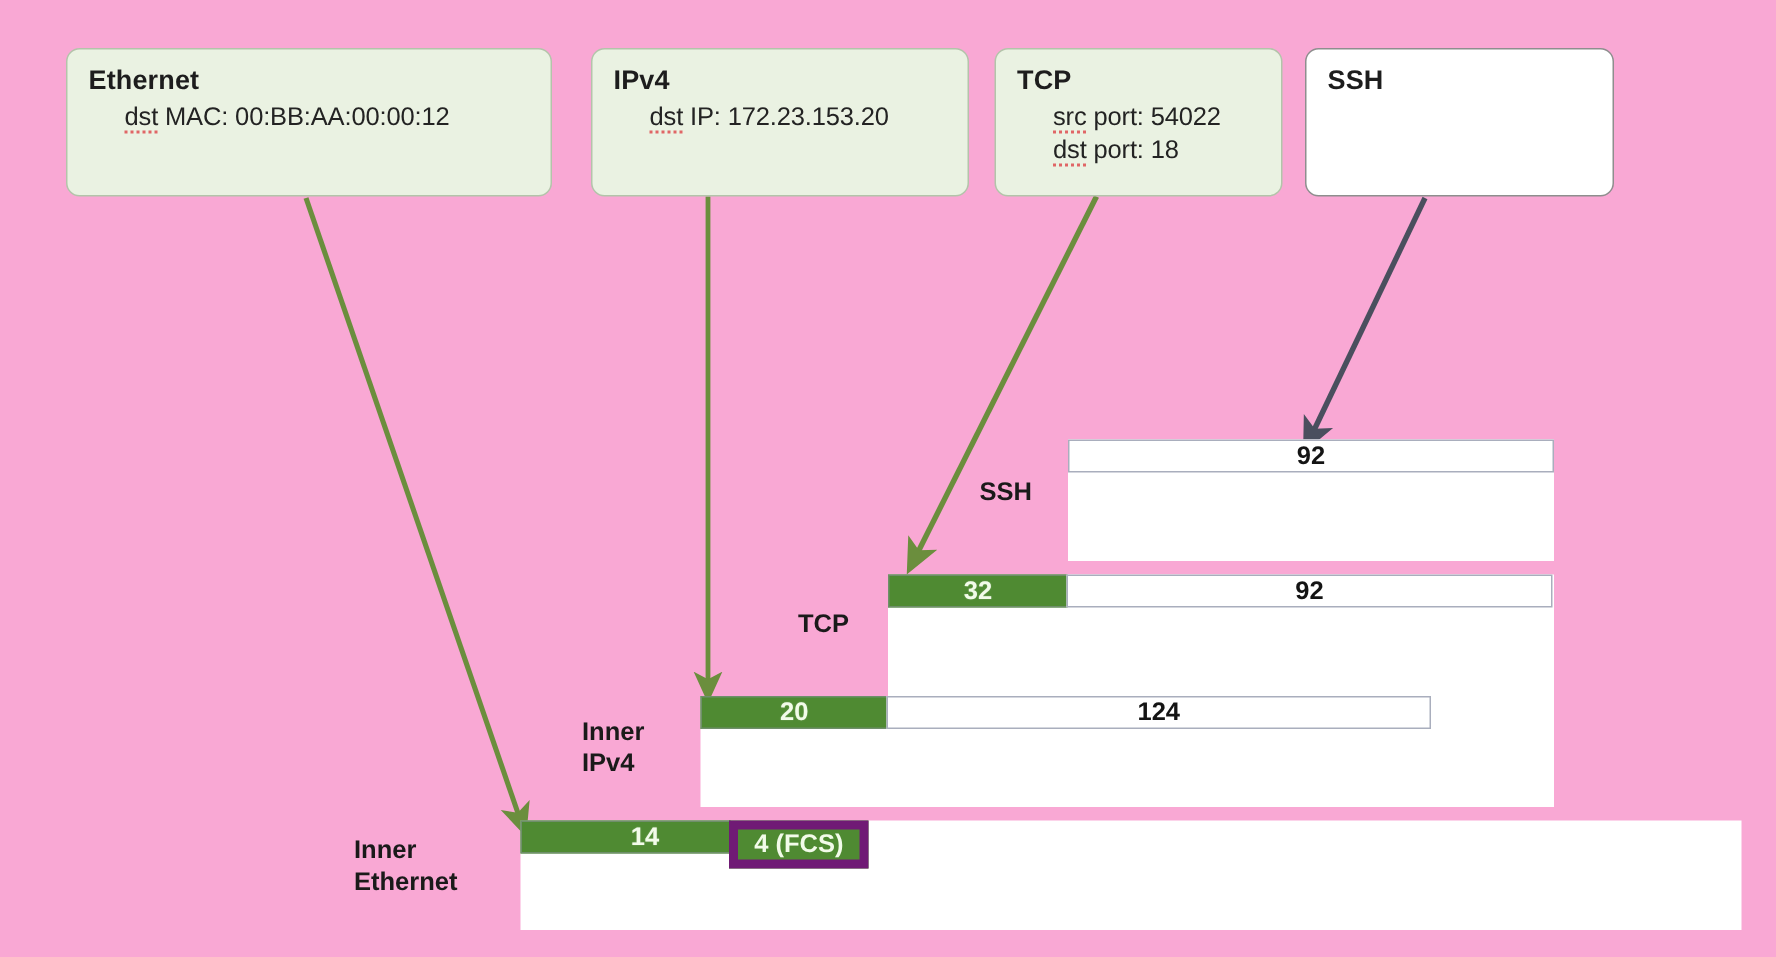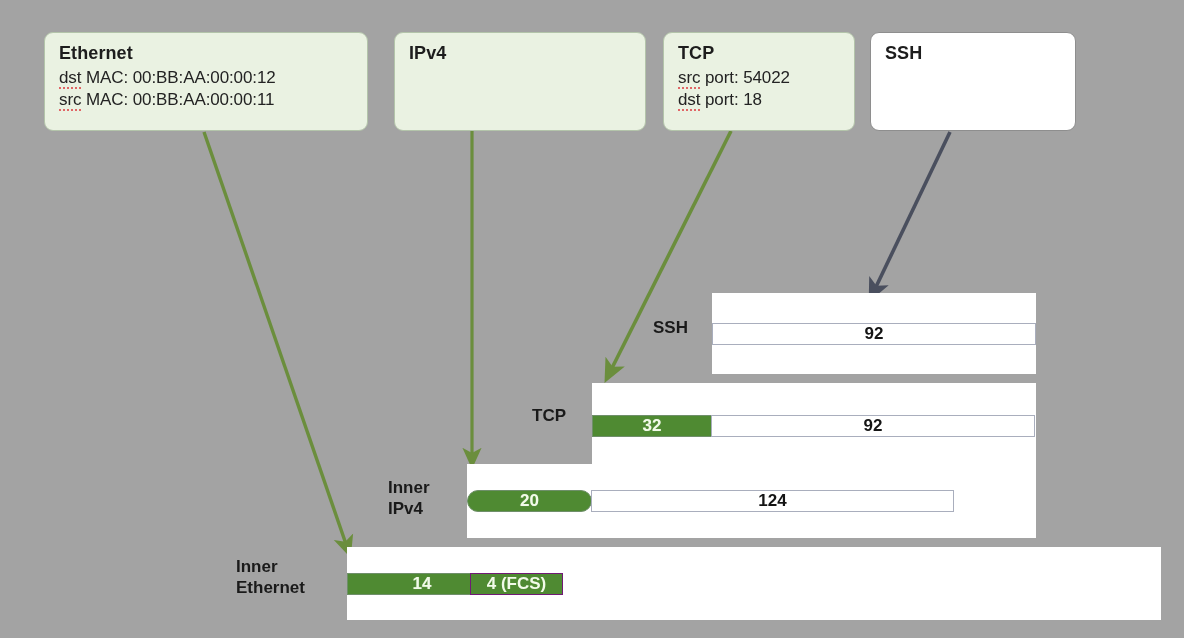--- a/index.html
+++ b/index.html
@@ -8,21 +8,21 @@
     background: #ffffff;
   }
   body {
     font-family: "Liberation Sans", sans-serif;
     -webkit-font-smoothing: antialiased;
   }
   #stage {
     position: relative;
     width: 1184px;
     height: 638px;
-    background: #a3a3a3;
+    background: #f9a8d4;
     overflow: hidden;
   }
 
   
   .proto-card {
     position: absolute;
     box-sizing: border-box;
     border-radius: 9px;
     border: 1px solid #a9b8a2;
     padding: 9px 14px 10px 14px;
@@ -45,37 +45,38 @@
   }
   .proto-line {
     font-size: 17px;
     color: #232323;
     white-space: nowrap;
     letter-spacing: -0.1px;
   }
   .kw {
     border-bottom: 2px dotted #e06666;
     padding-bottom: 0px;
+    margin-left: 24px;
   }
 
   
   .row-label {
     position: absolute;
     font-size: 17px;
     font-weight: bold;
     color: #1a1a1a;
     line-height: 1.22;
     text-align: left;
   }
   .pdu {
     position: absolute;
     box-sizing: border-box;
     display: flex;
     flex-direction: row;
-    align-items: center;
+    align-items: flex-start;
     background: #ffffff;
   }
   .seg {
     box-sizing: border-box;
     display: flex;
     align-items: center;
     justify-content: center;
     font-size: 17px;
     font-weight: bold;
     overflow: hidden;
@@ -86,21 +87,21 @@
     color: #f2fbe9;
     text-shadow: 0 0 1px rgba(255,255,255,0.35);
   }
   .seg.pay {
     background: #ffffff;
     border: 1px solid #a9aebd;
     color: #141414;
   }
   .seg.trl {
     background: #4f8a32;
-    border: 1px solid #701a75;
+    border: 6px solid #701a75;
     color: #f2fbe9;
   }
 
   
   #arrows {
     position: absolute;
     left: 0;
     top: 0;
     width: 1184px;
     height: 638px;
@@ -127,25 +128,25 @@
     <line x1="472" y1="131" x2="472" y2="458" stroke="#6b8e3d" stroke-width="3.2" marker-end="url(#ahead-green)"></line>
 
     <line x1="731" y1="131" x2="610" y2="372" stroke="#6b8e3d" stroke-width="3.6" marker-end="url(#ahead-green)"></line>
 
     <line x1="950" y1="132" x2="874" y2="291" stroke="#4a4f5e" stroke-width="3.6" marker-end="url(#ahead-dark)"></line>
   </svg>
 
   <div class="proto-card tint" style="left:44px; top:32px; width:324px; height:99px;">
     <div class="proto-title">Ethernet</div>
     <div class="proto-line"><span class="kw">dst</span><span> MAC: 00:BB:AA:00:00:12</span></div>
-    <div class="proto-line"><span class="kw">src</span><span> MAC: 00:BB:AA:00:00:11</span></div>
   </div>
 
   <div class="proto-card tint" style="left:394px; top:32px; width:252px; height:99px;">
     <div class="proto-title">IPv4</div>
+    <div class="proto-line"><span class="kw">dst</span><span> IP: 172.23.153.20</span></div>
   </div>
 
   <div class="proto-card tint" style="left:663px; top:32px; width:192px; height:99px;">
     <div class="proto-title">TCP</div>
     <div class="proto-line"><span class="kw">src</span><span> port: 54022</span></div>
     <div class="proto-line"><span class="kw">dst</span><span> port: 18</span></div>
   </div>
 
   <div class="proto-card plain" style="left:870px; top:32px; width:206px; height:99px;">
     <div class="proto-title">SSH</div>
@@ -164,26 +165,26 @@
   <div class="pdu" style="left:592px; top:383px; width:444px; height:86px;">
     <div class="seg hdr" style="width:120px;">32</div>
     <div class="seg pay" style="width:324px; margin-left:-1px;">92</div>
   </div>
 
   <div class="row-label" style="left:388px; top:478px; width:72px;">
     <div>Inner</div>
     <div>IPv4</div>
   </div>
   <div class="pdu" style="left:467px; top:464px; width:569px; height:74px;">
-    <div class="seg hdr" style="width:125px;border-radius:23px;">20</div>
+    <div class="seg hdr" style="width:125px;">20</div>
     <div class="seg pay" style="width:363px; margin-left:-1px;">124</div>
   </div>
 
   <div class="row-label" style="left:236px; top:557px; width:108px;">
     <div>Inner</div>
     <div>Ethernet</div>
   </div>
   <div class="pdu" style="left:347px; top:547px; width:814px; height:73px;">
-    <div class="seg hdr" style="width:124px;padding-left:26px;">14</div>
+    <div class="seg hdr" style="width:140px;padding-left:26px;">14</div>
     <div class="seg trl" style="width:93px; margin-left:-1px;">4 (FCS)</div>
   </div>
 
 </div>
 
 </body></html>

